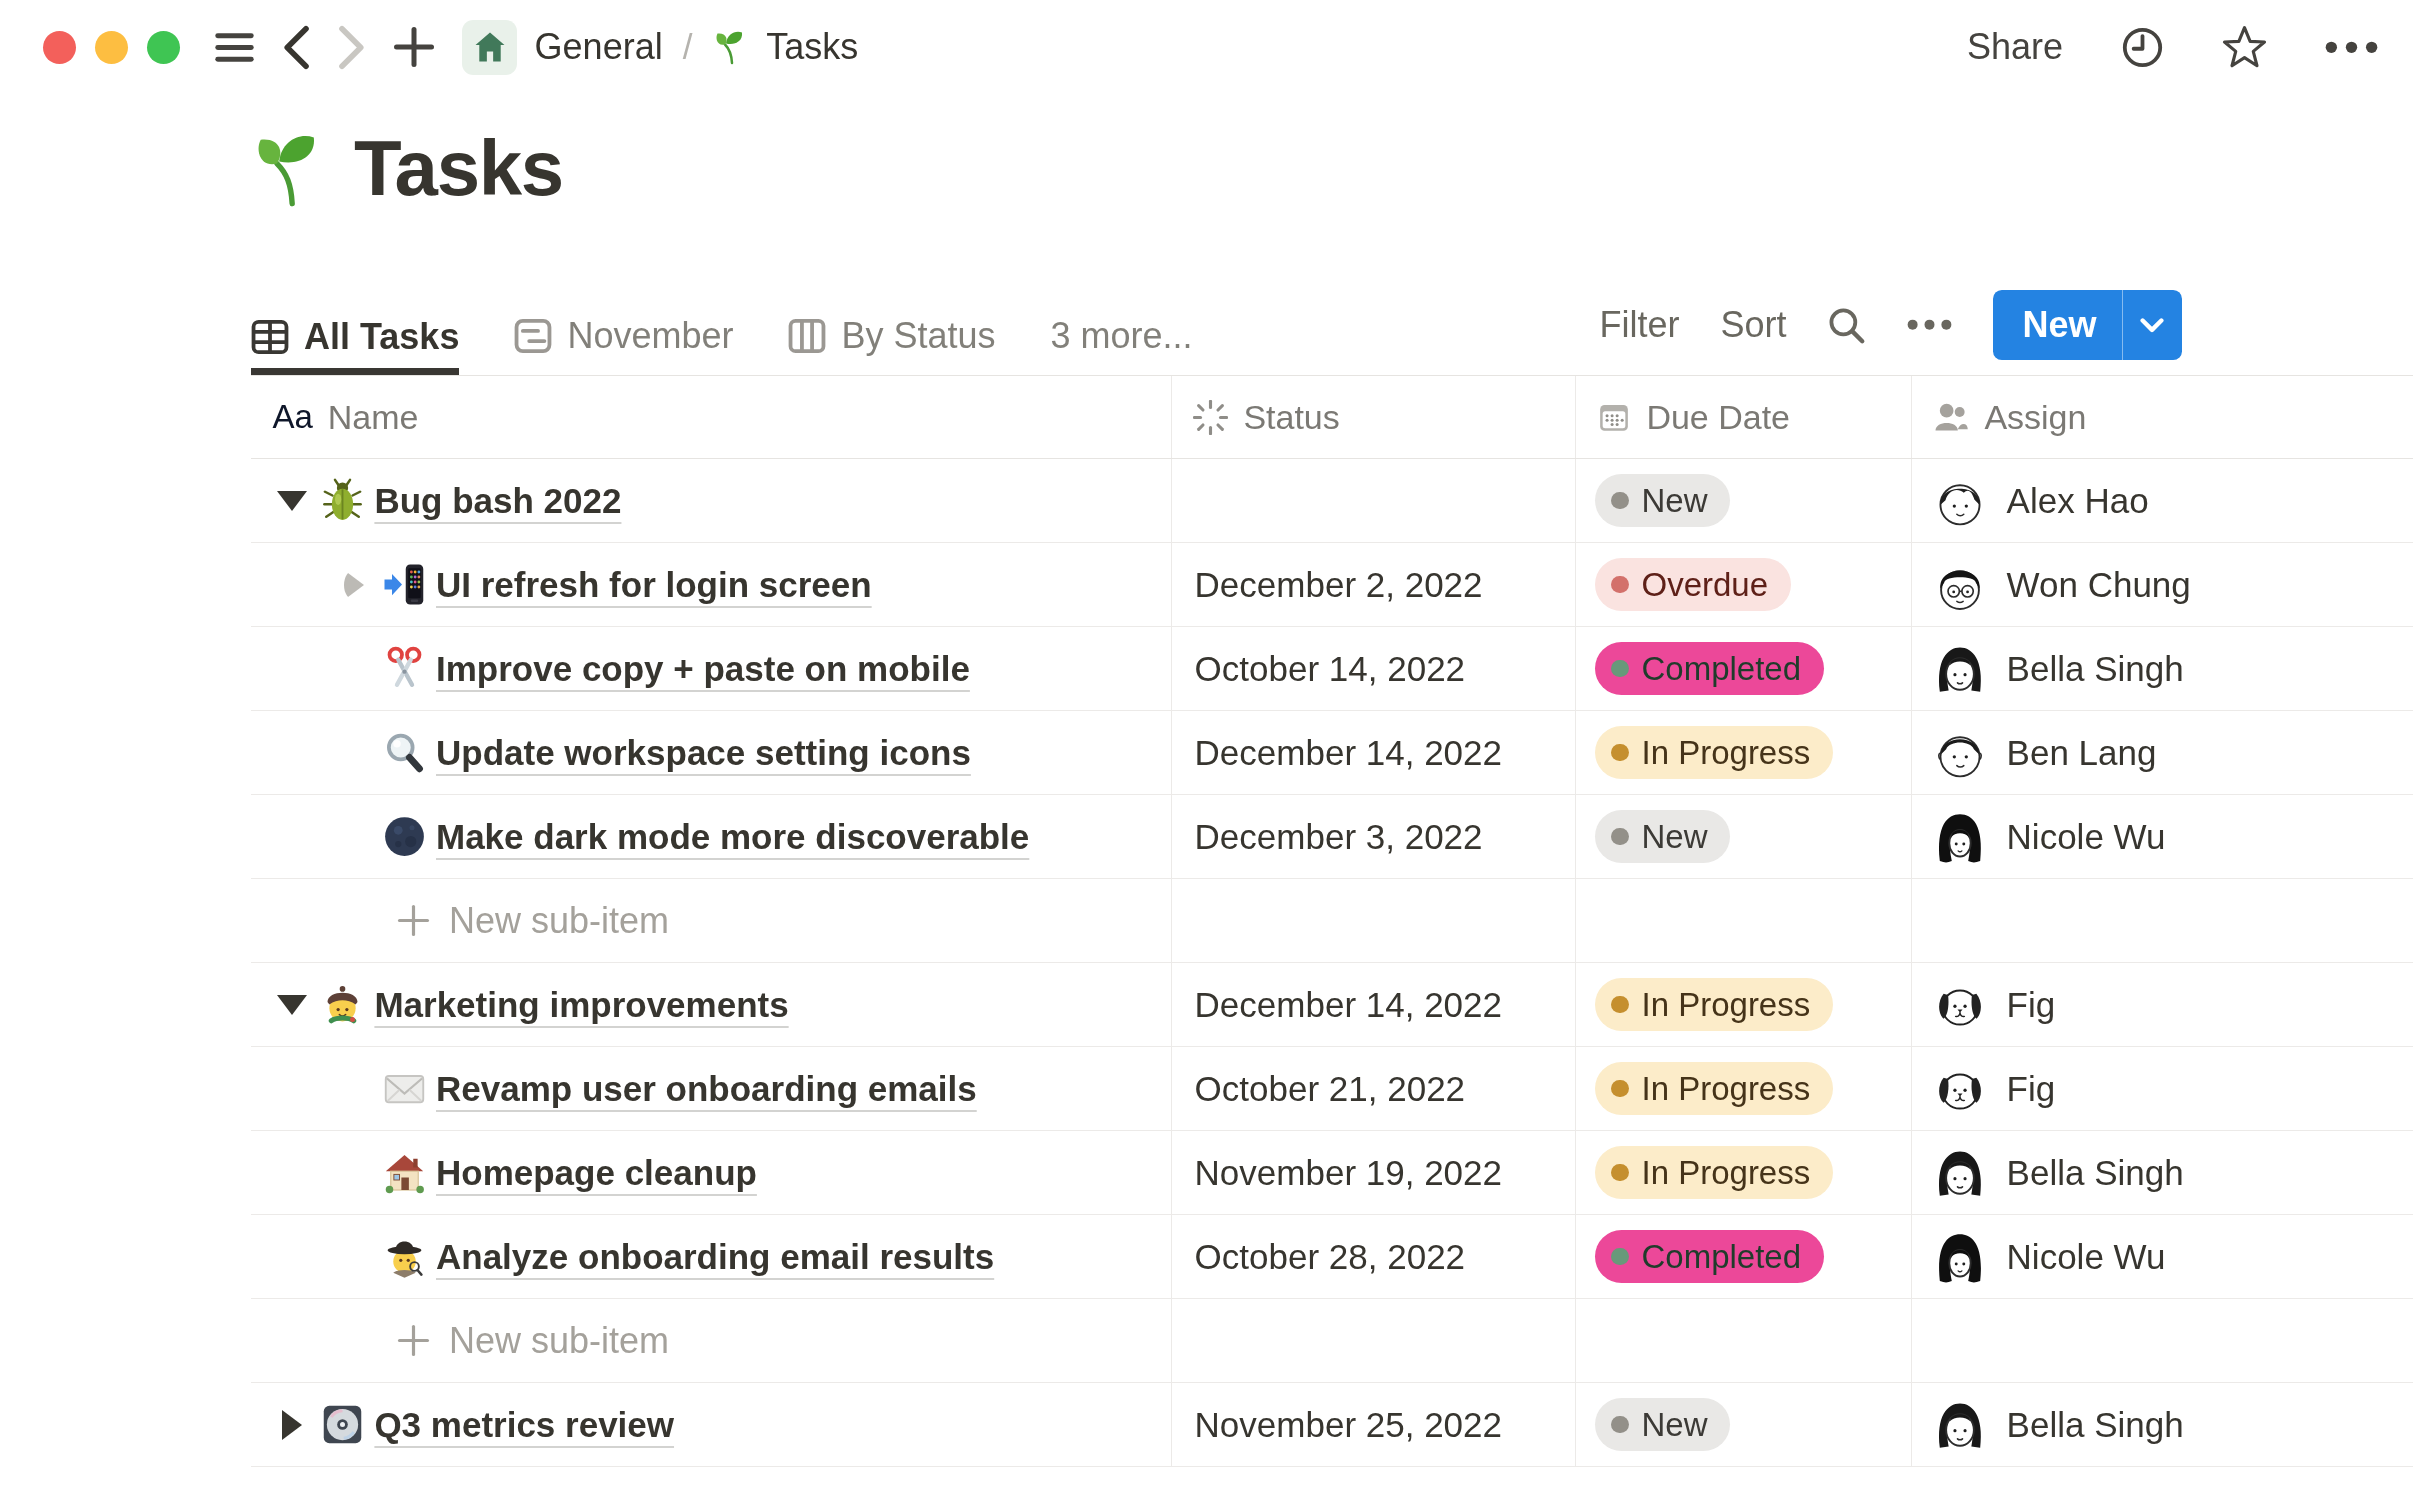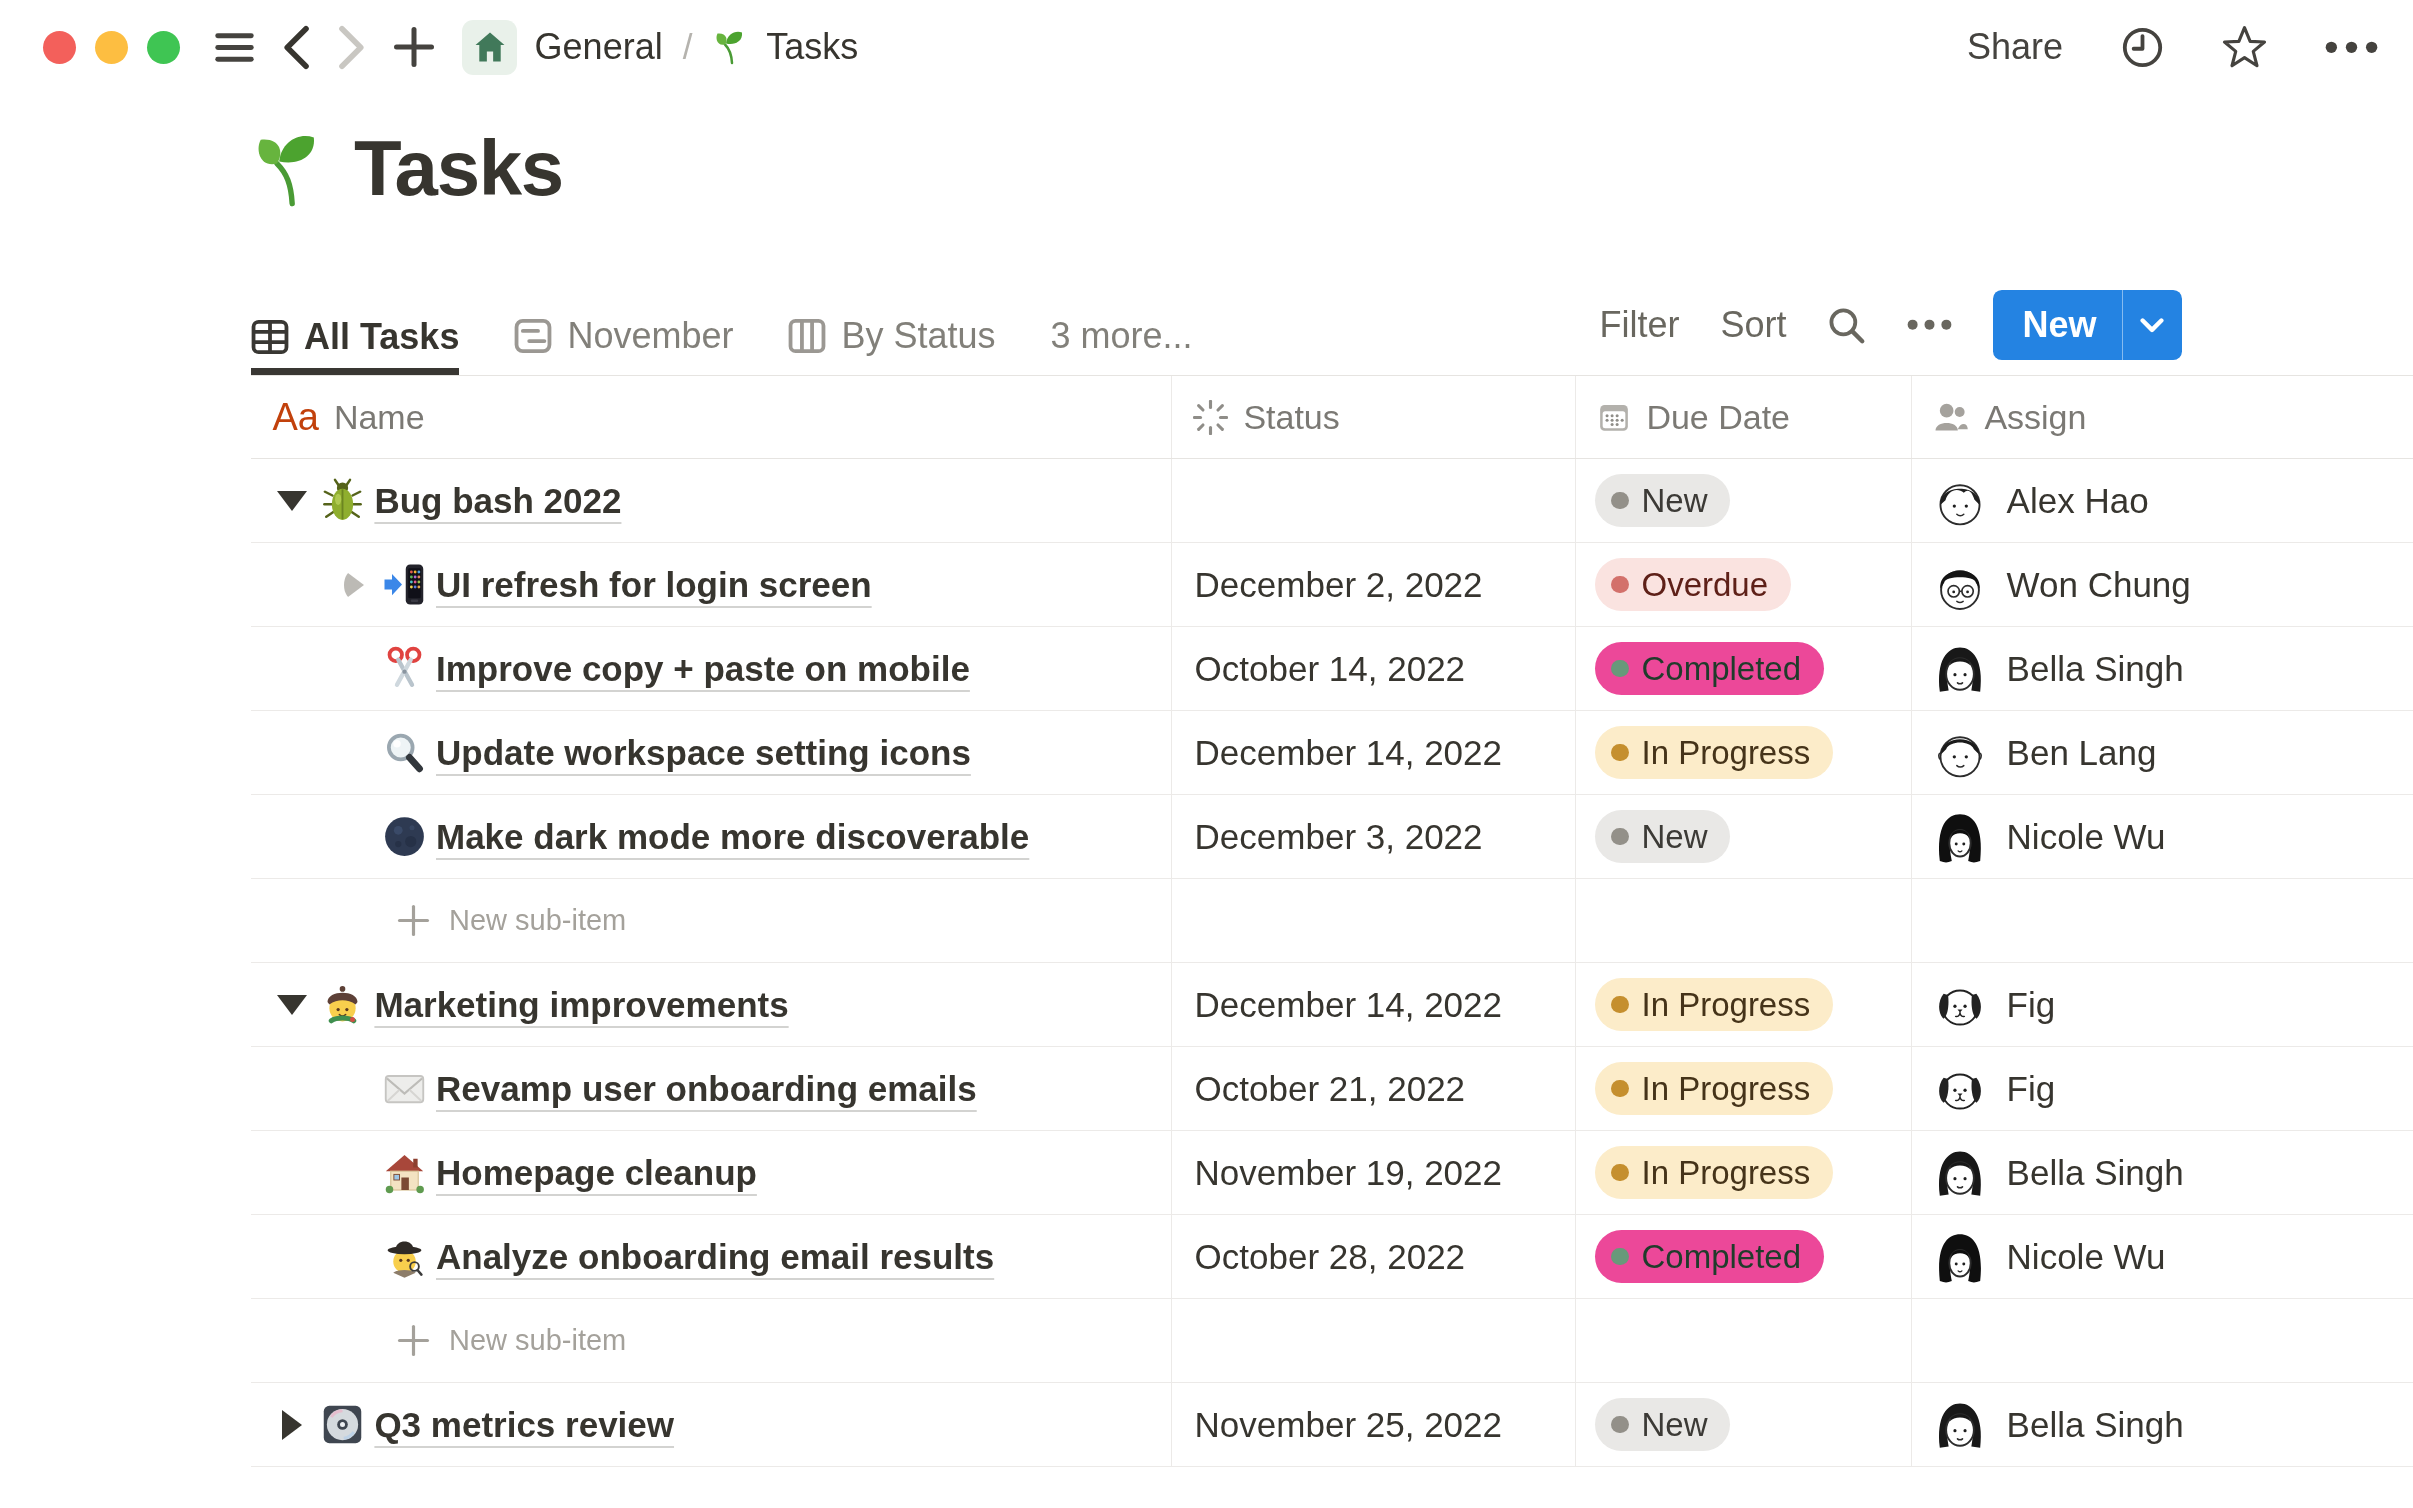--- a/index.html
+++ b/index.html
@@ -38,21 +38,21 @@
   .new-btn .new-label { padding:0 25px 0 29px; }
   .new-btn .btn-divider { width:1.3px; align-self:stretch; background:rgba(255,255,255,.45); }
   .new-btn .chev-box { padding:0 17.6px; display:flex; align-items:center; }
 
   
   .grid-row { display:grid; grid-template-columns:921px 404px 336px 502px; }
   .thead { height:83px; border-bottom:1.3px solid #e6e4e1; color:#7b7974; font-size:34px; }
   .thead .th { display:flex; align-items:center; gap:15px; padding-left:21.4px; height:100%;
     border-right:1.3px solid #eceae8; }
   .thead .th:last-child { border-right:none; }
-  .aa { color:#c2410c; font-size:38px; }
+  .aa { color:#0f172a; font-size:33px; }
 
   .trow { height:84px; border-bottom:1.3px solid #eceae8; }
   .td { display:flex; align-items:center; height:100%; border-right:1.3px solid #eceae8;
     font-size:35px; overflow:hidden; white-space:nowrap; }
   .td:last-child { border-right:none; }
   .name-cell { padding-left:21.4px; gap:8px; }
   .name-cell.lvl1 { padding-left:83px; }
   .toggle { width:39px; min-width:39px; display:flex; align-items:center; justify-content:center; }
   .tri-down { width:0; height:0; border-left:15.7px solid transparent; border-right:15.7px solid transparent;
     border-top:20px solid #37352f; }
@@ -68,21 +68,21 @@
   .avatar { width:58px; min-width:58px; height:58px; }
 
   .pill { display:inline-flex; align-items:center; gap:12.6px; height:53px; padding:0 22.6px 0 16.3px;
     border-radius:38px; font-size:33px; font-weight:500; }
   .pill .dot { width:17.6px; height:17.6px; border-radius:50%; }
   .pill-new { background:#e9e8e6; color:#3c3a36; } .pill-new .dot { background:#939089; }
   .pill-overdue { background:#fae3e0; color:#5e2018; } .pill-overdue .dot { background:#d3716b; }
   .pill-completed { background:#ec4899; color:#1f3c2b; } .pill-completed .dot { background:#68997a; }
   .pill-inprogress { background:#fcecc9; color:#453319; } .pill-inprogress .dot { background:#c58f2e; }
 
-  .new-sub { padding-left:146px; gap:19px; color:#a4a19b; font-size:29px; }
+  .new-sub { padding-left:146px; gap:19px; color:#a4a19b; font-size:36px; }
   .empty-cell { }
   svg { display:block; }
 </style>
 </head>
 <body>
 
 <div class="titlebar">
   <div class="traffic">
     <span class="light" style="background:#f3605b"></span>
     <span class="light" style="background:#fdbe41"></span>

